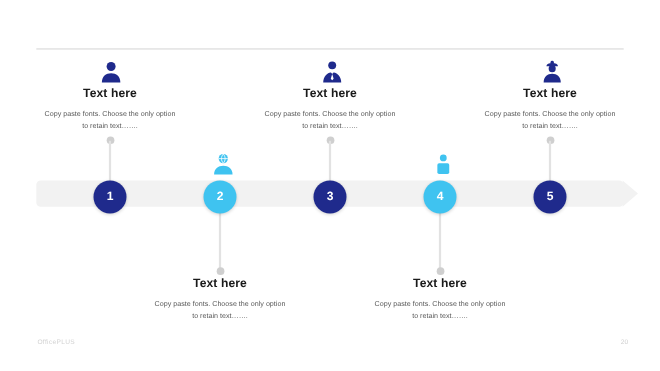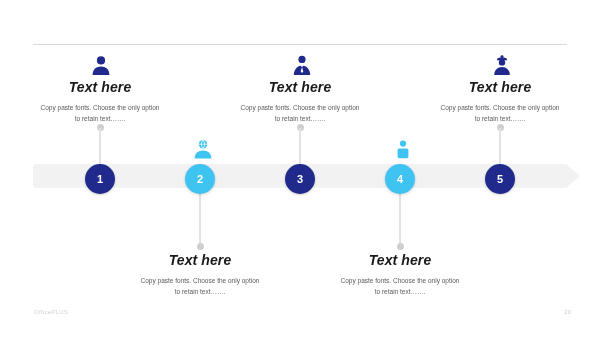--- a/index.html
+++ b/index.html
@@ -82,25 +82,24 @@
     z-index: 5;
   }
 
   
   .block {
     position: absolute;
     width: 170px;
     text-align: center;
   }
   .block-title {
-    font-size: 14px;
+    font-size: 11px;
     font-weight: bold;
     color: #1a1a1a;
     letter-spacing: 0.1px;
-    font-style: italic;
   }
   .block-desc {
     margin-top: 7px;
     font-size: 6.5px;
     line-height: 1.75;
     color: #5a5a5a;
     padding: 0 22px;
   }
 
   

